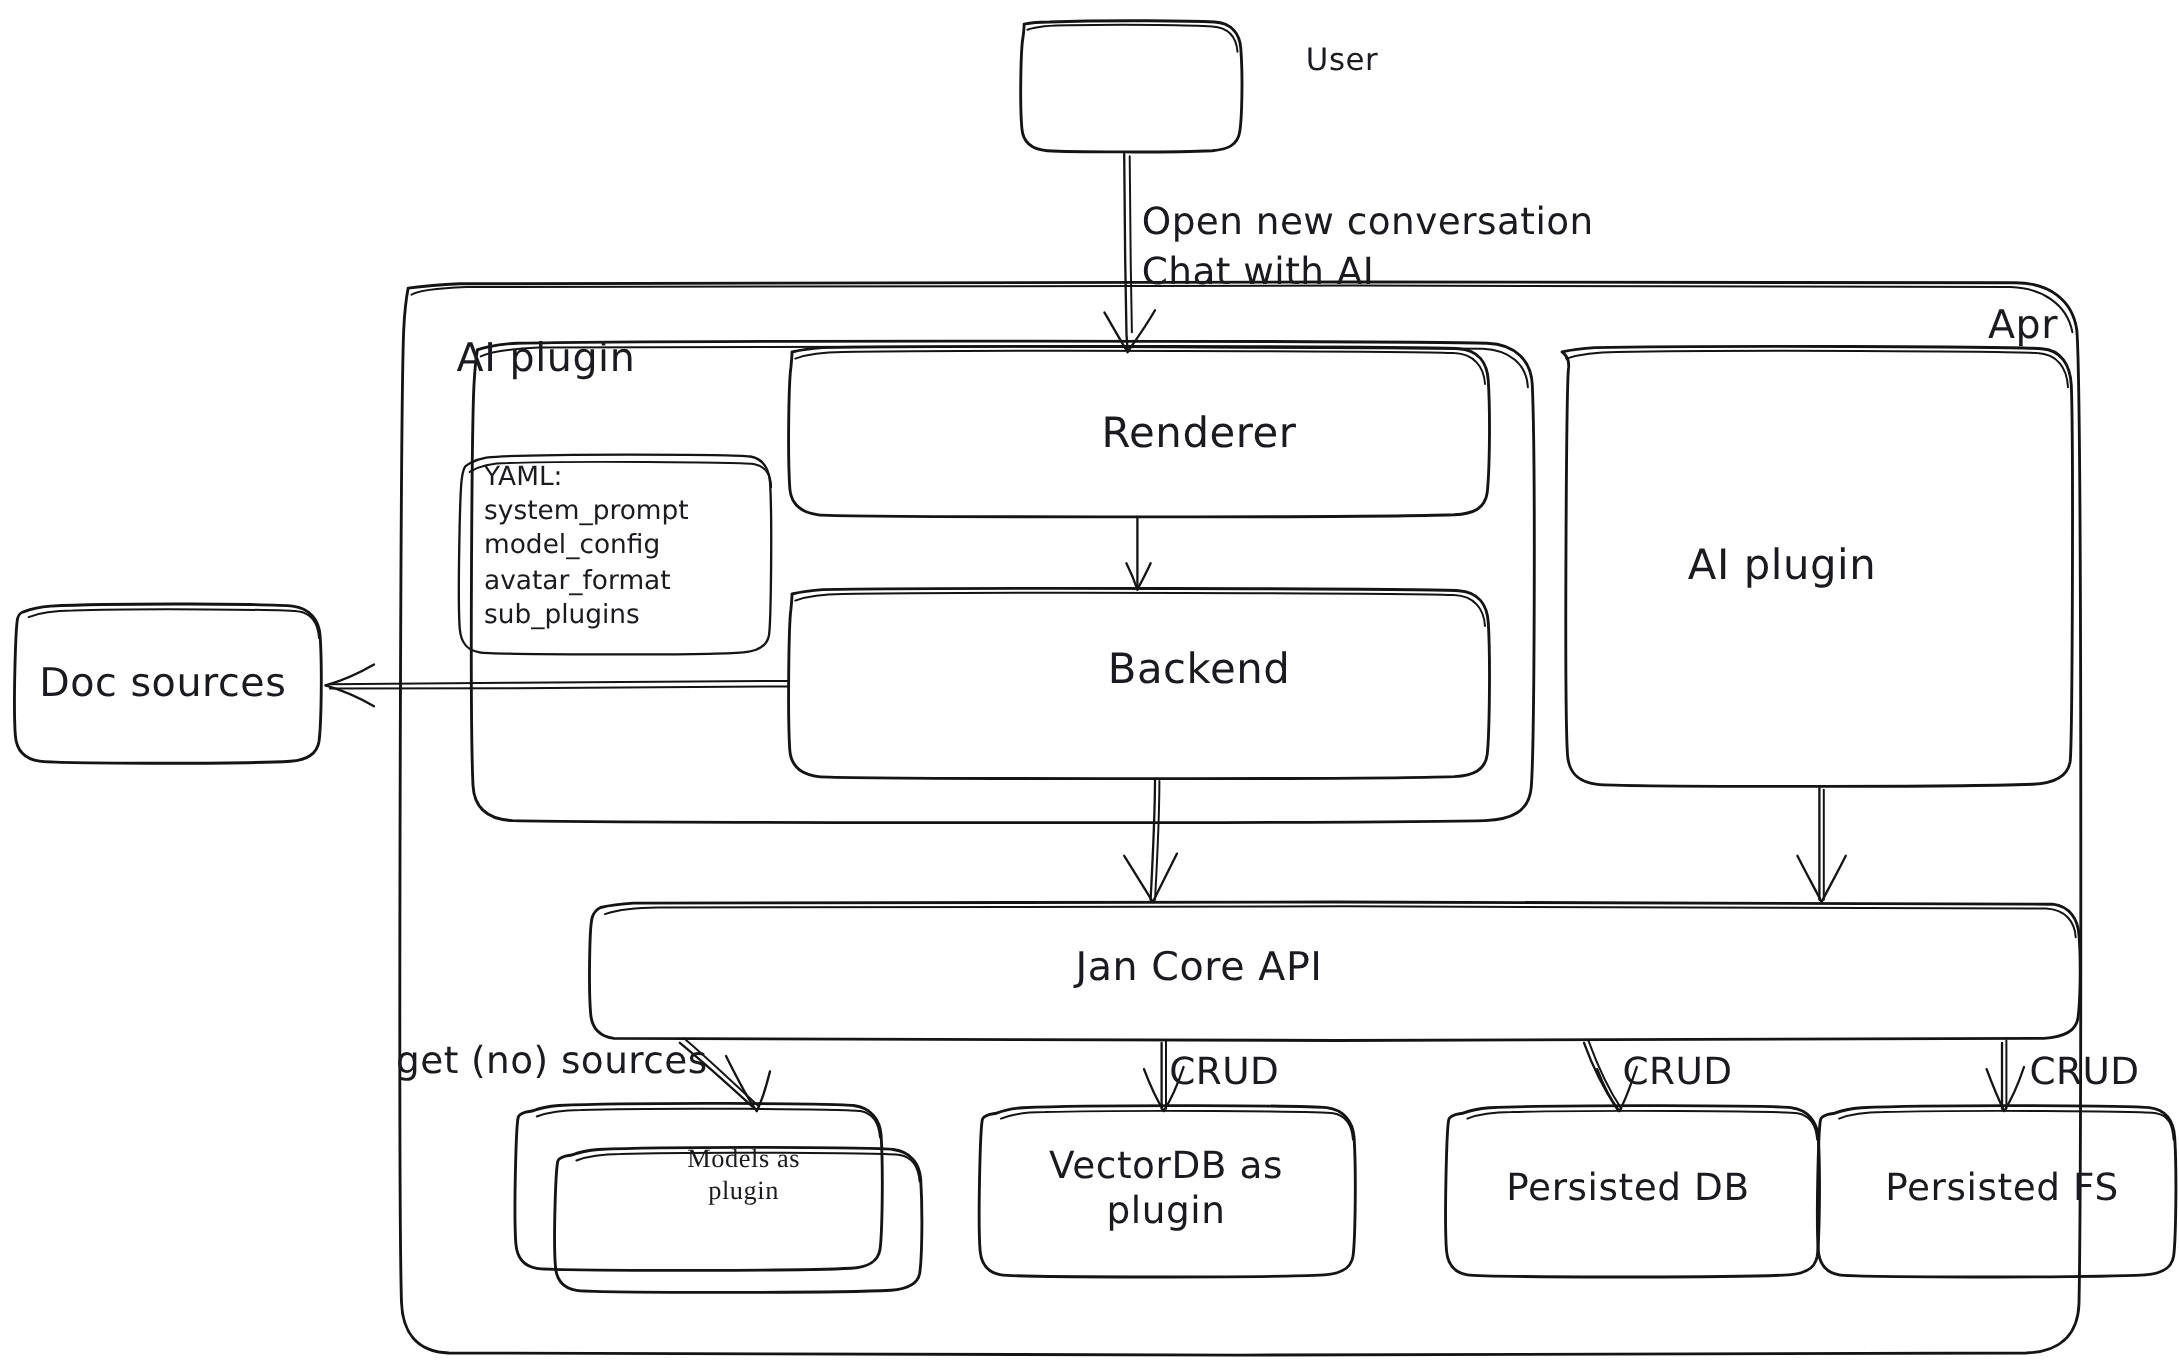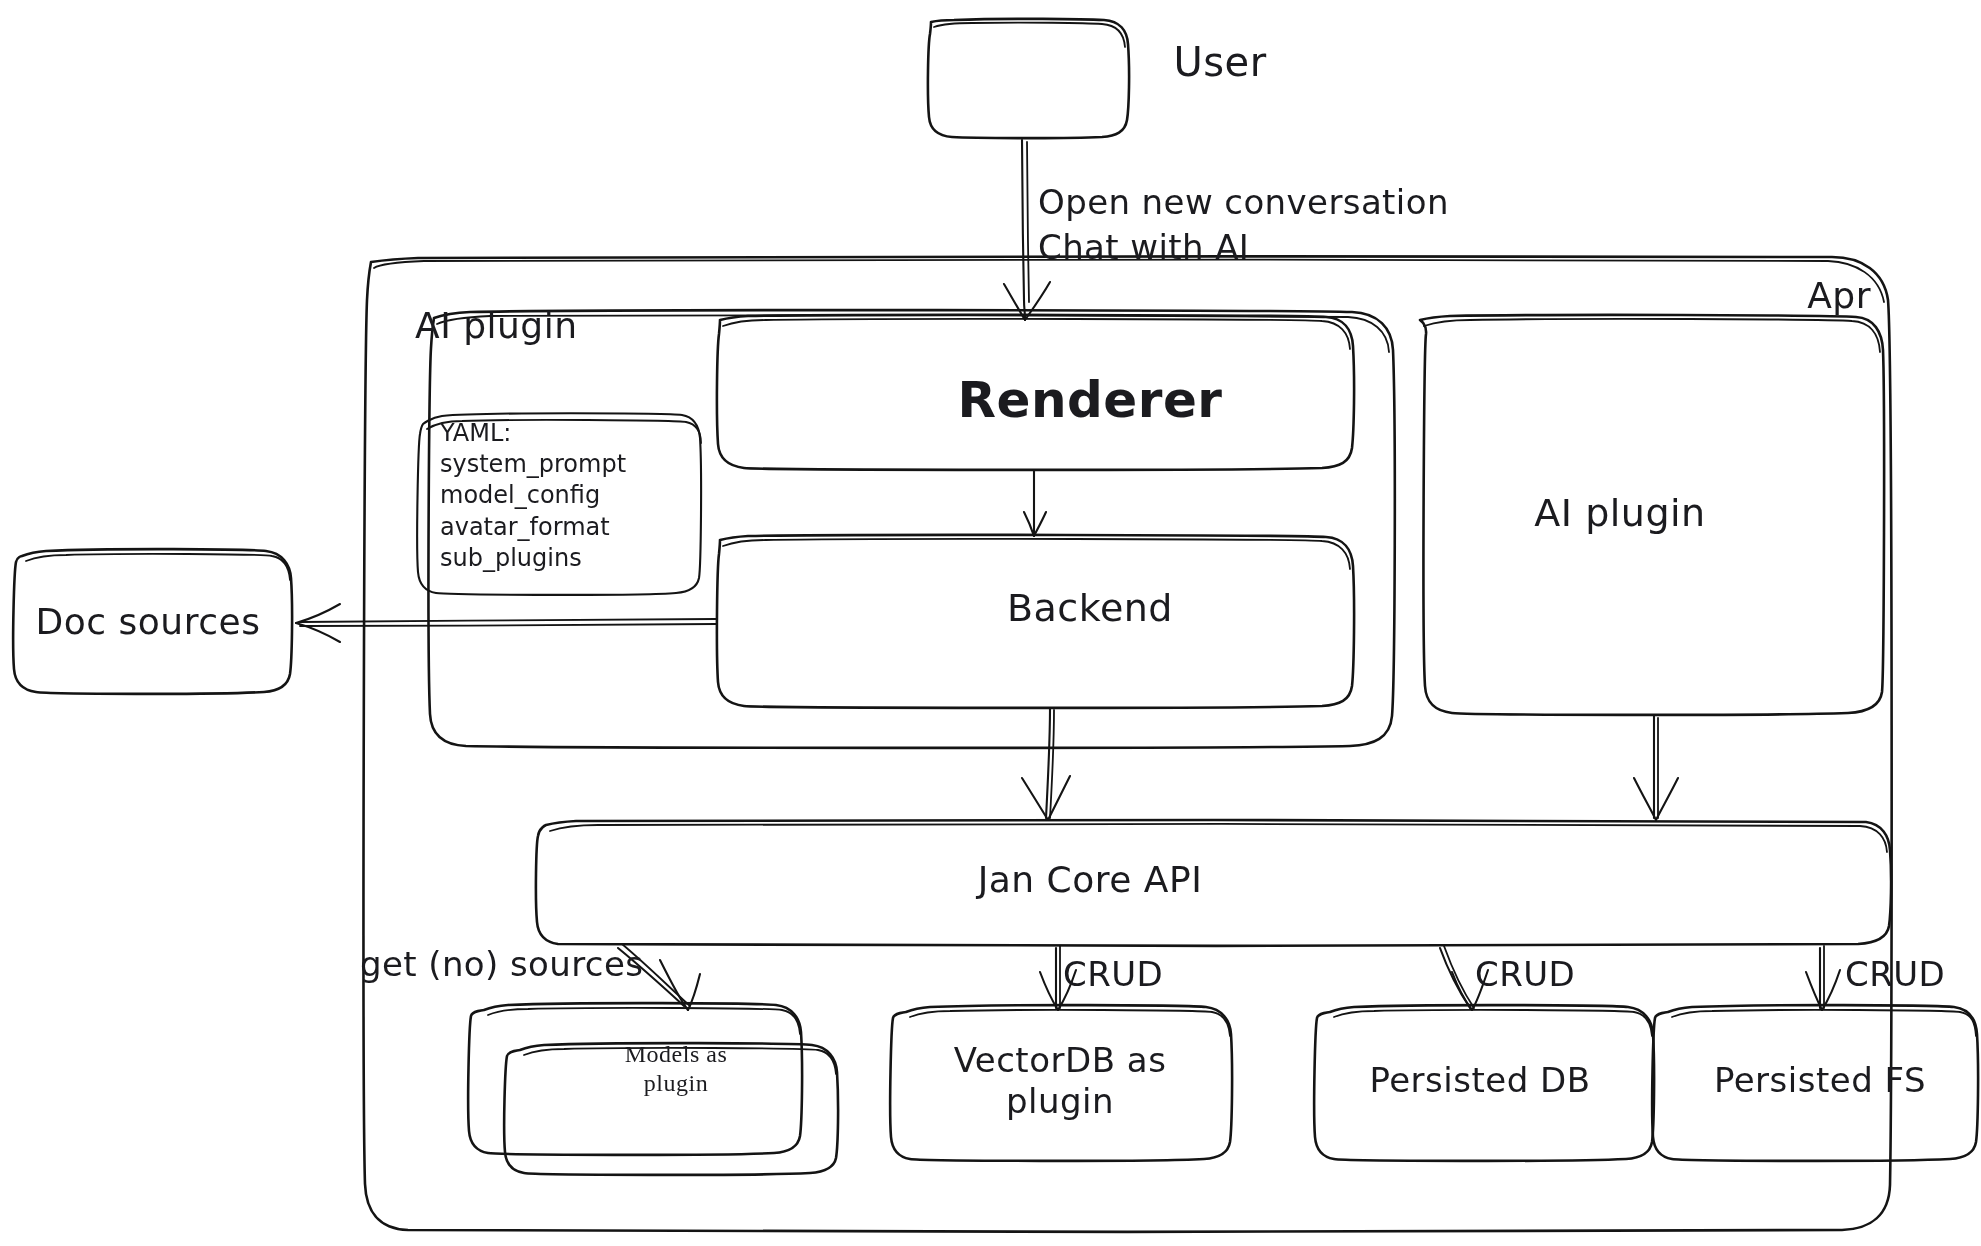--- a/index.html
+++ b/index.html
@@ -50,22 +50,22 @@
     position: absolute;
     text-align: center;
     font-family: "DejaVu Sans", sans-serif;
     color: #1b1b1f;
     letter-spacing: 0.5px;
     line-height: 1.22;
     white-space: pre-line;
     pointer-events: none;
   }
 
-  .lbl-user        { left: 1120px; top: 38px;  width: 200px; font-size: 40px; }
-  .lbl-renderer    { left: 870px;  top: 370px; width: 440px; font-size: 50px; font-weight: bold; }
+  .lbl-user        { left: 1120px; top: 38px;  width: 200px; font-size: 28px; }
+  .lbl-renderer    { left: 870px;  top: 370px; width: 440px; font-size: 38px; }
   .lbl-backend     { left: 870px;  top: 585px; width: 440px; font-size: 38px; }
   .lbl-aiplugin-r  { left: 1440px; top: 490px; width: 360px; font-size: 38px; }
   .lbl-jancore     { left: 790px;  top: 842px; width: 600px; font-size: 36px; margin-top: 16px; }
   .lbl-models      { left: 516px;  top: 1040px; width: 320px; font-size: 24px; font-family: Liberation Serif, serif; }
   .lbl-vectordb    { left: 900px;  top: 1040px; width: 320px; font-size: 34px; }
   .lbl-persistdb   { left: 1320px; top: 1060px; width: 320px; font-size: 34px; }
   .lbl-persistfs   { left: 1670px; top: 1060px; width: 300px; font-size: 34px; }
   .lbl-docsources  { left: 18px;   top: 600px; width: 260px; font-size: 36px; }
 
   .group-label {

